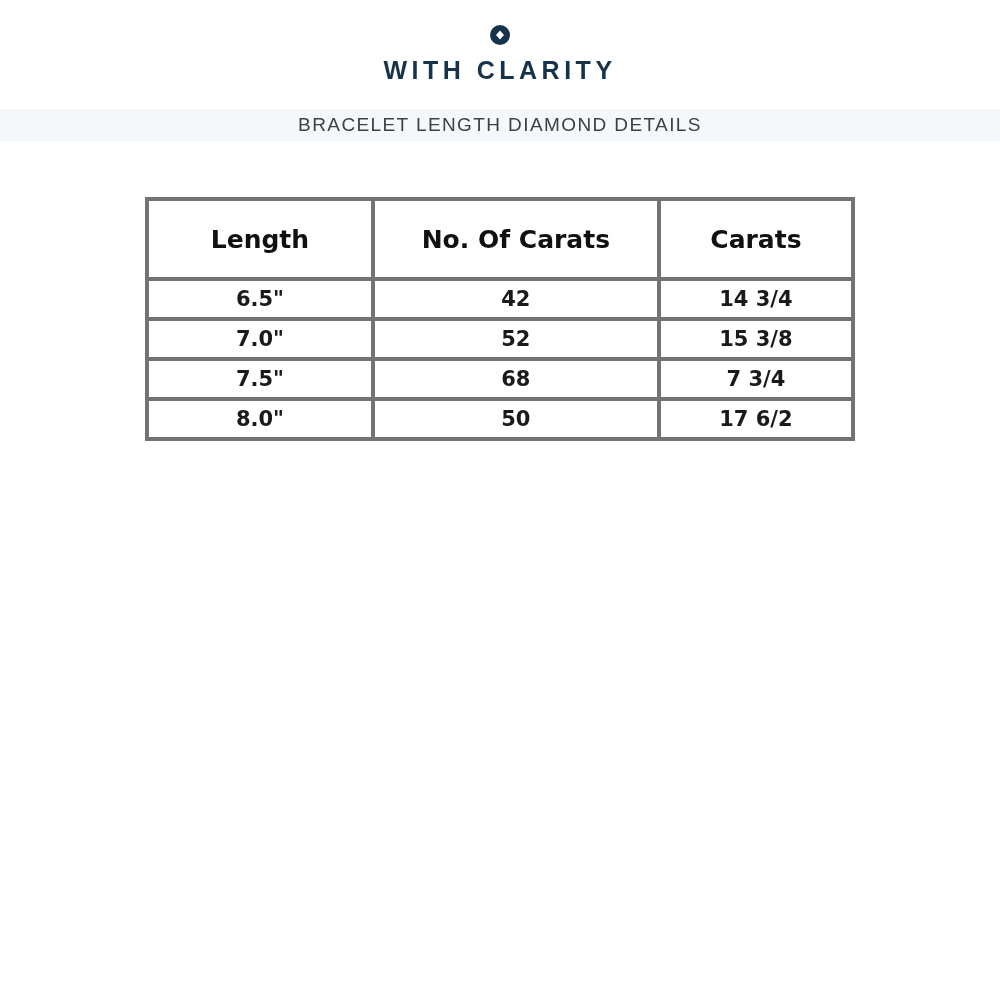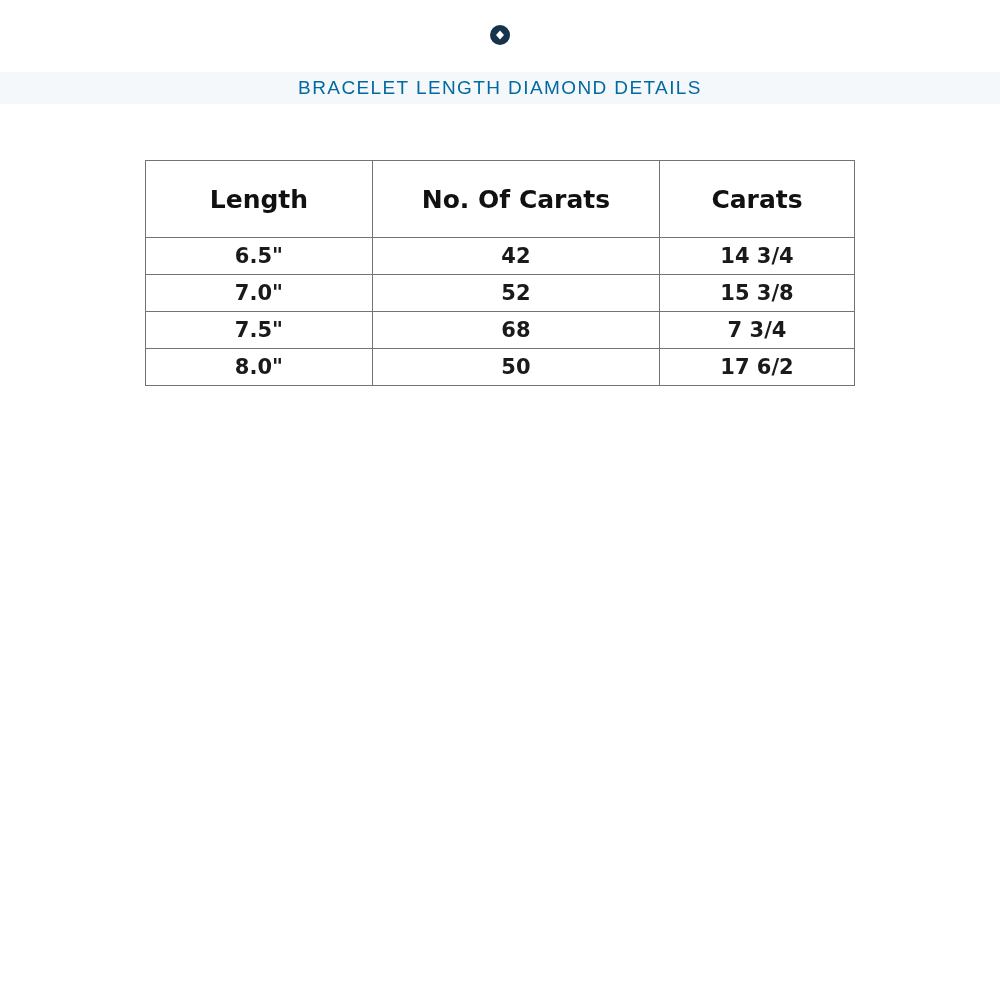--- a/index.html
+++ b/index.html
@@ -46,37 +46,37 @@
     width: 100%;
     height: 32px;
     background: #f4f8fa;
     display: flex;
     align-items: center;
     justify-content: center;
   }
   .title-band-text {
     font-size: 19px;
     letter-spacing: 1.4px;
-    color: #0369a1;
+    color: #404040;
     font-weight: 500;
   }
 
   
   .table-wrap {
     margin: 56px auto 0 auto;
     width: 710px;
   }
   table.spec {
     border-collapse: collapse;
     width: 100%;
     table-layout: fixed;
   }
   table.spec th,
   table.spec td {
-    border: 1px solid #737373;
+    border: 4px solid #737373;
     text-align: center;
     color: #1f1f1f;
     font-family: "DejaVu Sans", sans-serif;
   }
   table.spec th {
     font-size: 25px;
     font-weight: 700;
     height: 76px;
     padding: 0;
     color: #111111;
@@ -95,20 +95,21 @@
 </head>
 <body>
 
 <div class="page">
 
   <div class="brand">
     <svg class="brand-mark" viewBox="0 0 22 22">
       <circle cx="11" cy="11" r="10" fill="#17334c"></circle>
       <polygon points="11,6.5 15,11 11,15.5 7,11" fill="#ffffff"></polygon>
     </svg>
+    <div class="brand-name">WITH CLARITY</div>
   </div>
 
   <div class="title-band">
     <div class="title-band-text">BRACELET LENGTH DIAMOND DETAILS</div>
   </div>
 
   <div class="table-wrap">
     <table class="spec">
       <colgroup>
         <col class="c1">

